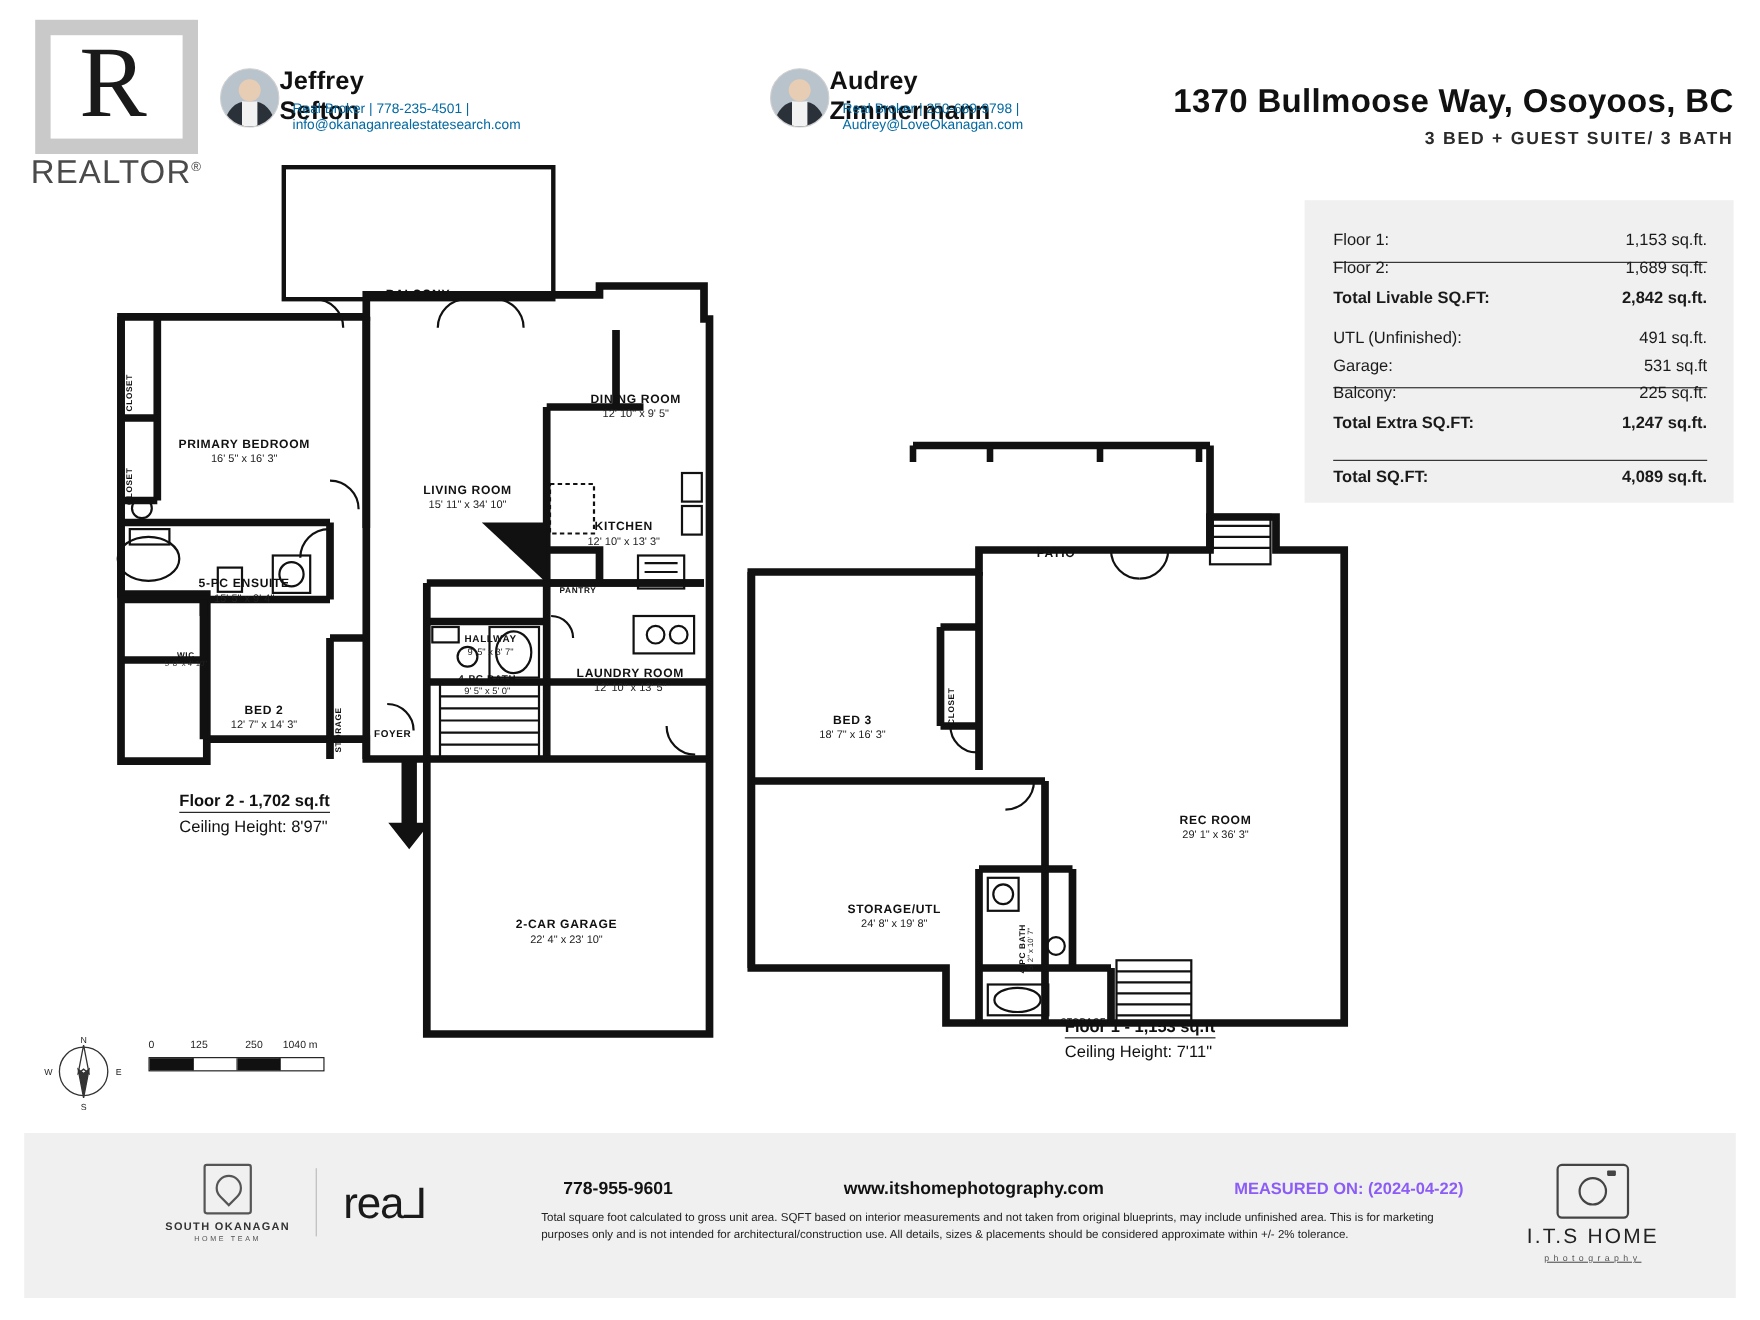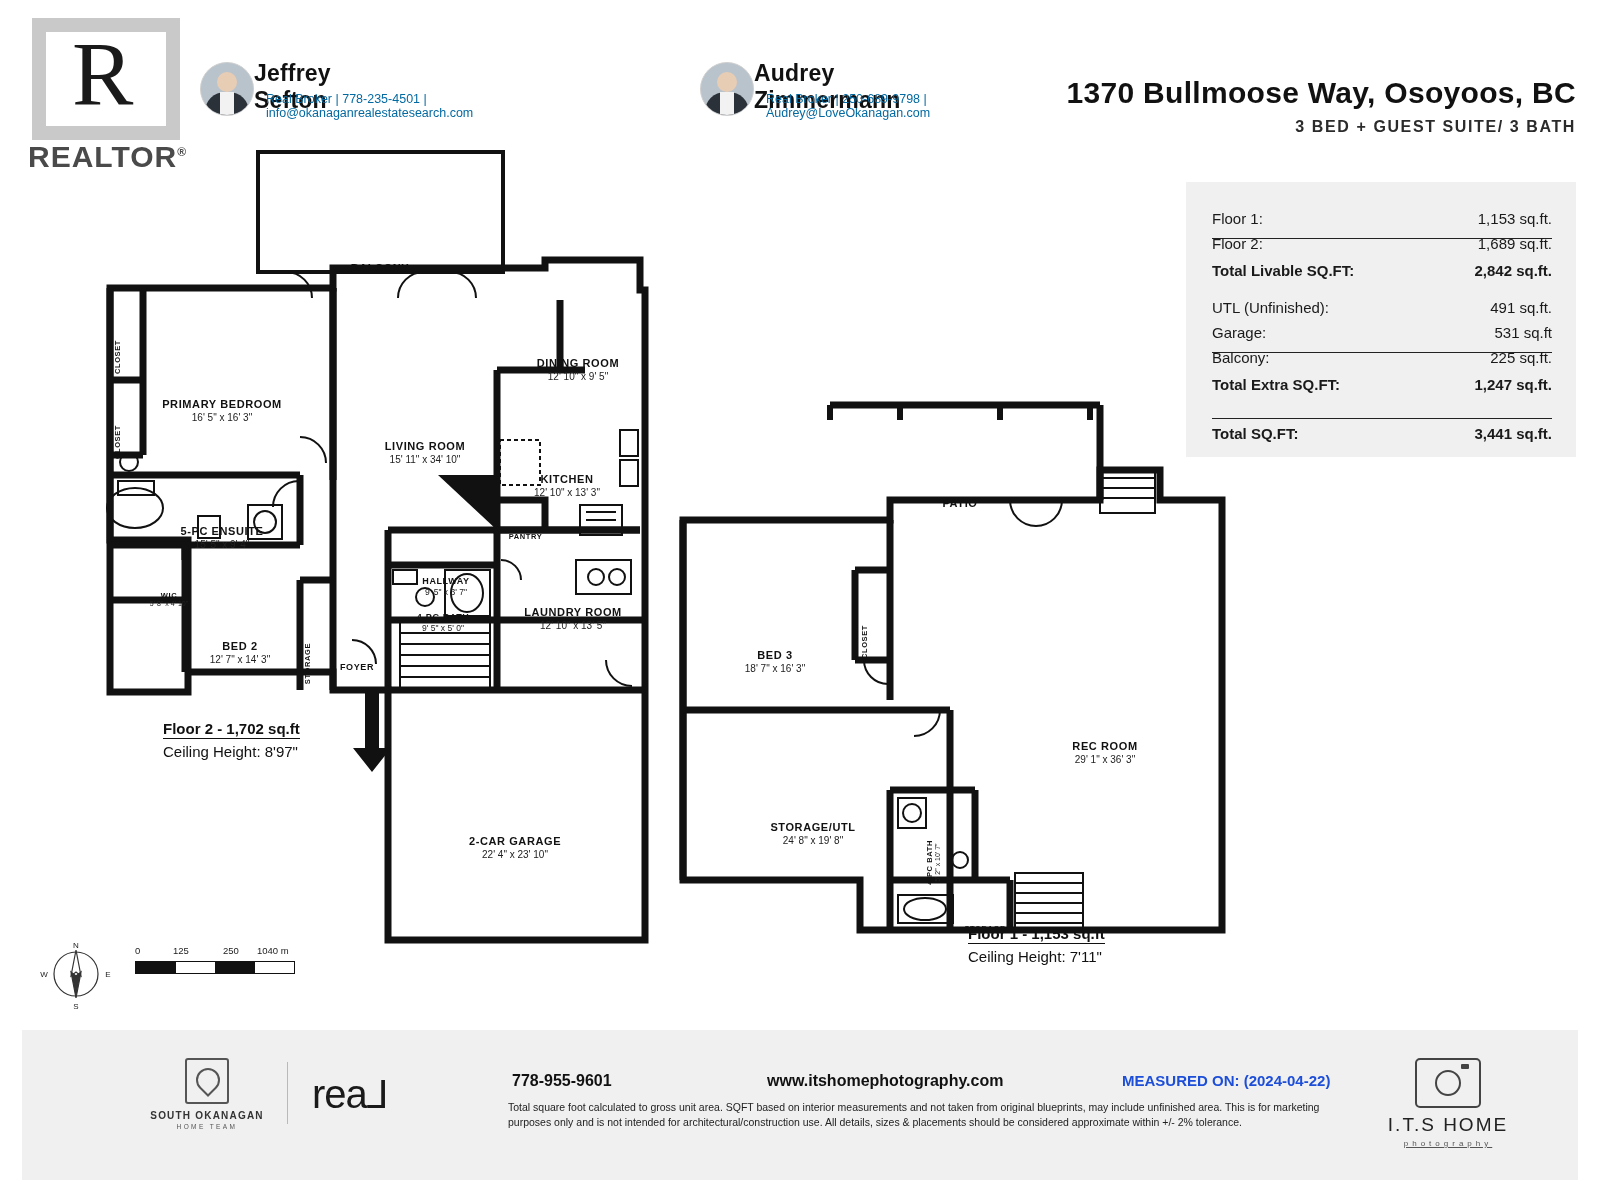--- a/index.html
+++ b/index.html
@@ -11,21 +11,21 @@
     position:relative;
     overflow:hidden;
   }
   .sheet{position:absolute;inset:0;}
 
   
   .header{position:absolute;left:0;top:0;width:1600px;height:170px;}
   .realtor-logo{position:absolute;left:22px;top:14px;width:170px;height:170px;}
   .realtor-logo .box{position:absolute;left:10px;top:4px;width:148px;height:122px;border:14px solid #c9c9c9;box-sizing:border-box;background:#fff;}
   .realtor-logo .rchar{position:absolute;left:50px;top:14px;font-family:"Liberation Serif",serif;font-size:92px;line-height:92px;color:#1a1a1a;font-weight:400;}
-  .realtor-logo .word{position:absolute;left:6px;top:126px;font-family:"Liberation Sans",sans-serif;font-size:30px;letter-spacing:1px;color:#4a4a4a;font-weight:700;}
+  .realtor-logo .word{position:absolute;left:6px;top:126px;font-family:"Liberation Sans",sans-serif;font-size:30px;letter-spacing:1px;color:#4a4a4a;font-weight:400;}
   .realtor-logo .reg{font-size:12px;vertical-align:super;}
 
   .agent{position:absolute;top:62px;}
   .agent .photo{position:absolute;left:0;top:0;width:52px;height:52px;border-radius:50%;overflow:hidden;border:1px solid #d0d0d0;background:#b9c3cc;}
   .agent .photo .head{position:absolute;left:16px;top:9px;width:20px;height:20px;border-radius:50%;background:#e8cdb5;}
   .agent .photo .body{position:absolute;left:4px;top:29px;width:44px;height:26px;border-radius:20px 20px 0 0;background:#2b3138;}
   .agent .photo .shirt{position:absolute;left:19px;top:29px;width:14px;height:24px;background:#f2f2f2;}
   .agent .name{position:absolute;left:54px;top:-2px;font-size:23px;font-weight:600;color:#111;letter-spacing:.2px;}
   .agent .sub{position:absolute;left:66px;top:30px;font-size:12.5px;color:#0369a1;}
   #agent-1{left:200px;}
@@ -74,22 +74,22 @@
   .foot-sohl{position:absolute;left:120px;top:28px;width:130px;text-align:center;}
   .foot-sohl .mark{width:40px;height:42px;margin:0 auto;border:2px solid #555;border-radius:3px;position:relative;}
   .foot-sohl .mark:before{content:"";position:absolute;left:9px;top:8px;width:20px;height:20px;border:2px solid #555;border-radius:50% 50% 50% 0;transform:rotate(-45deg);}
   .foot-sohl .t1{font-size:10px;font-weight:700;letter-spacing:1.2px;margin-top:6px;color:#333;}
   .foot-sohl .t2{font-size:6.5px;letter-spacing:2.4px;color:#555;margin-top:2px;}
   .foot-div{position:absolute;left:265px;top:32px;width:1px;height:62px;background:#b9b9b9;}
   .foot-real{position:absolute;left:290px;top:42px;font-size:40px;letter-spacing:-1px;color:#1a1a1a;font-family:"Liberation Sans",sans-serif;}
   .foot-real .flip{display:inline-block;transform:scaleX(-1);}
   .foot-phone{position:absolute;left:490px;top:42px;font-size:16px;font-weight:700;color:#111;}
   .foot-web{position:absolute;left:745px;top:42px;font-size:16px;font-weight:700;color:#111;}
-  .foot-meas{position:absolute;left:1100px;top:42px;font-size:15px;font-weight:700;color:#1d4ed8;}
-  .foot-disc{position:absolute;left:486px;top:70px;width:850px;font-size:10.5px;line-height:1.45;color:#222;}
+  .foot-meas{position:absolute;left:1100px;top:42px;font-size:15px;font-weight:700;color:#8b5cf6;}
+  .foot-disc{position:absolute;left:470px;top:70px;width:850px;font-size:10.5px;line-height:1.45;color:#222;}
   .foot-its{position:absolute;right:50px;top:28px;width:160px;text-align:center;}
   .foot-its .cam{width:62px;height:46px;margin:0 auto;border:2.5px solid #444;border-radius:5px;position:relative;}
   .foot-its .cam:before{content:"";position:absolute;left:18px;top:10px;width:22px;height:22px;border:2.5px solid #444;border-radius:50%;}
   .foot-its .cam:after{content:"";position:absolute;left:44px;top:4px;width:8px;height:5px;background:#444;border-radius:1px;}
   .foot-its .n1{font-size:19px;letter-spacing:2px;color:#222;margin-top:6px;}
   .foot-its .n2{font-size:8px;letter-spacing:4px;color:#555;margin-top:3px;text-decoration:underline;}
 </style>
 </head>
 <body>
 
@@ -153,21 +153,21 @@
     <div class="row ul" style="top:167px;">
       <span class="lab">Balcony:</span>
       <span class="val">225 sq.ft.</span>
     </div>
     <div class="row bold" style="top:194px;">
       <span class="lab">Total Extra SQ.FT:</span>
       <span class="val">1,247 sq.ft.</span>
     </div>
     <div class="row bold" style="top:236px;border-top:1.5px solid #222;padding-top:6px;width:340px;">
       <span class="lab" style="top:6px;">Total SQ.FT:</span>
-      <span class="val" style="top:6px;">3,441 sq.ft.</span>
+      <span class="val" style="top:6px;">4,089 sq.ft.</span>
     </div>
   </div>
 
   <svg class="plan" viewBox="0 0 1600 1200">
     <g fill="none" stroke="#111" stroke-width="7">
 
       <rect x="258" y="152" width="245" height="120" stroke-width="4"></rect>
 
       <path d="M110 288 L333 288 L333 268 L520 268 L545 268 L545 260 L640 260 L640 290
                L645 290 L645 700 L645 940 L388 940 L388 690 L333 690 L333 672

